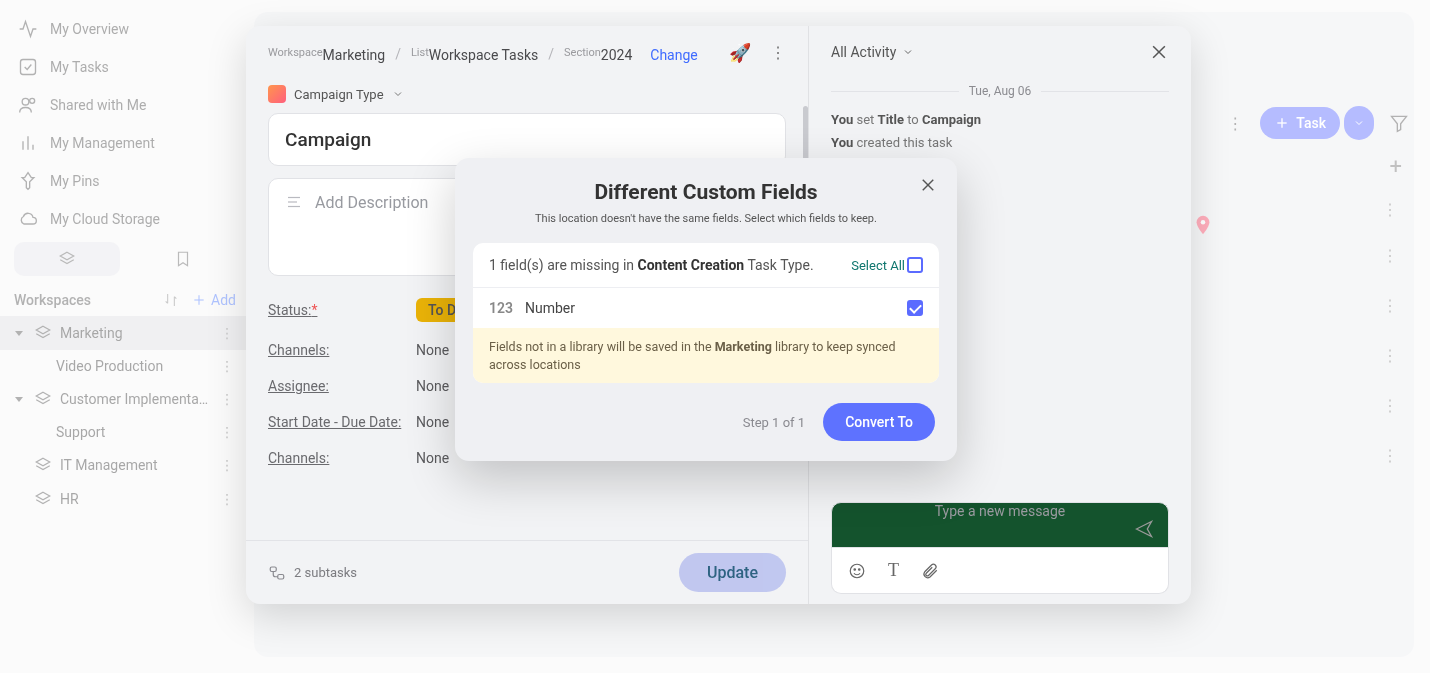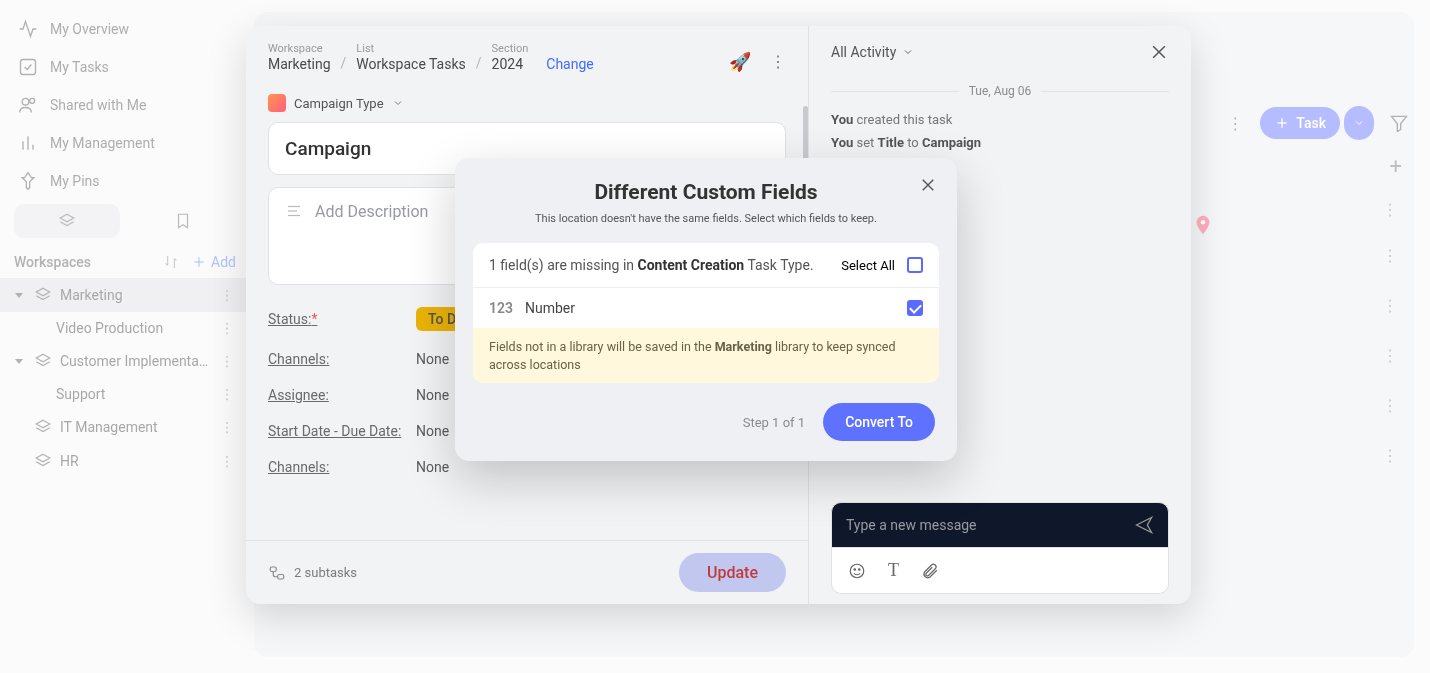--- a/index.html
+++ b/index.html
@@ -37,68 +37,68 @@
   .task-btn-split{background:#5b6bff;color:#fff;width:30px;height:34px;border-radius:20px;display:flex;align-items:center;justify-content:center;margin-left:-6px;}
   .icon-btn{width:30px;height:30px;display:flex;align-items:center;justify-content:center;color:#555;}
   .pin-dot{position:absolute;top:108px;right:200px;width:22px;height:22px;}
   .row-dots{position:absolute;right:28px;width:20px;color:#888;}
   .col-add{position:absolute;right:28px;top:154px;font-size:22px;color:#777;}
 
   
   .drawer{position:absolute;left:246px;top:26px;width:945px;height:578px;background:#f2f3f5;border-radius:14px;box-shadow:0 12px 40px rgba(0,0,0,.15);display:flex;}
   .drawer-left{width:563px;border-right:1px solid #e0e1e4;display:flex;flex-direction:column;}
   .crumbs{display:flex;align-items:flex-end;gap:10px;padding:16px 22px 8px;}
-  .crumb-col{display:flex;flex-direction:column;}
+  .crumb-col{display:flex;flex-direction:row;}
   .crumb-label{font-size:11px;color:#9a9a9e;}
   .crumb-val{font-size:14px;color:#4a4a4d;margin-top:1px;}
   .crumb-val.link{color:#3f6bff;}
   .crumb-sep{color:#b5b5b9;font-size:14px;padding-bottom:1px;}
   .crumb-right{margin-left:auto;display:flex;align-items:center;gap:18px;}
   .rocket{font-size:18px;}
   .drawer-body{padding:10px 22px 0;}
   .type-row{display:flex;align-items:center;gap:8px;font-size:13px;color:#555;margin:4px 0 10px;}
   .type-row .sq{width:18px;height:18px;background:linear-gradient(135deg,#ff954d,#ff5f7e);border-radius:4px;}
   .title-box{background:#fff;border:1px solid #e1e2e6;border-radius:10px;padding:14px 16px;}
   .title-box input{border:none;outline:none;width:100%;font-size:19px;font-weight:500;color:#333;background:transparent;}
   .desc-box{margin-top:12px;background:#fff;border:1px solid #e1e2e6;border-radius:10px;height:98px;padding:14px 16px;display:flex;gap:12px;color:#989aa0;}
   .fields{margin-top:22px;display:flex;flex-direction:column;gap:20px;}
   .field{display:flex;align-items:center;font-size:14px;}
   .field .lab{width:148px;color:#6a6a6e;text-decoration:underline;}
   .field .val{color:#5a5a5d;}
   .status-pill{background:#eab308;border-radius:6px;padding:4px 12px;font-weight:500;color:#555;}
   .req{color:#e55;}
   .drawer-foot{margin-top:auto;border-top:1px solid #e2e3e7;display:flex;align-items:center;padding:12px 22px;gap:10px;}
   .subtasks{display:flex;align-items:center;gap:8px;color:#7c7c80;font-size:13px;}
-  .update-btn{margin-left:auto;background:#b9c0ef;color:#b91c1c;padding:10px 28px;border-radius:22px;font-weight:500;opacity:.85;}
+  .update-btn{margin-left:auto;background:#b9c0ef;color:#0c4a6e;padding:10px 28px;border-radius:22px;font-weight:500;opacity:.85;}
   .scroll-thumb{position:absolute;left:557px;top:80px;width:5px;height:150px;background:#c9cacf;border-radius:3px;}
 
   .drawer-right{flex:1;display:flex;flex-direction:column;}
   .dr-head{display:flex;align-items:center;padding:16px 22px;}
   .dr-head .title{font-size:14px;color:#555;display:flex;align-items:center;gap:6px;}
   .dr-head .close{margin-left:auto;cursor:pointer;}
   .activity{flex:1;padding:0 22px;font-size:13px;color:#777;}
   .date-sep{display:flex;align-items:center;gap:10px;margin:6px 0 14px;}
   .date-sep .line{flex:1;height:1px;background:#e2e3e7;}
   .date-sep .txt{font-size:12px;color:#8b8b90;}
   .act-row{margin-bottom:8px;}
   .act-row b{color:#555;}
   .composer{padding:0 22px 10px;}
-  .composer-box{background:#0f172a;border:1px solid #e1e2e6;border-radius:10px 10px 0 0;height:46px;display:flex;align-items:center;padding:0 14px;font-size:14px;color:#9a9aa0;}
+  .composer-box{background:#14532d;border:1px solid #e1e2e6;border-radius:10px 10px 0 0;height:46px;display:flex;align-items:center;padding:0 14px;font-size:14px;color:#9a9aa0;flex-direction:column;}
   .composer-box .send{margin-left:auto;}
   .composer-tools{background:#fff;border:1px solid #e1e2e6;border-top:none;border-radius:0 0 10px 10px;height:46px;display:flex;align-items:center;gap:22px;padding:0 16px;color:#666;}
 
   
   .dialog{position:absolute;left:455px;top:158px;width:502px;background:#eff0f3;border-radius:14px;box-shadow:0 18px 50px rgba(0,0,0,.2);padding:22px 0 20px;}
   .dialog h2{text-align:center;font-size:21px;font-weight:700;color:#333;}
   .dialog .close-x{position:absolute;right:20px;top:18px;cursor:pointer;color:#555;}
   .dialog .sub{text-align:center;font-size:11px;color:#555;margin-top:8px;}
   .dlg-card{margin:18px 18px 0;background:#fff;border-radius:10px;overflow:hidden;}
   .dlg-row1{display:flex;align-items:center;padding:14px 16px;border-bottom:1px solid #edeef2;font-size:14px;color:#555;}
   .dlg-row1 b{color:#333;}
-  .dlg-row1 .sa{margin-left:auto;display:flex;align-items:center;gap:12px;color:#000000;font-size:13px;}
+  .dlg-row1 .sa{margin-left:auto;display:flex;align-items:center;gap:2px;color:#0f766e;font-size:13px;}
   .chk{width:16px;height:16px;border:2px solid #5b6bff;border-radius:3px;display:inline-block;}
   .chk.on{background:#5b6bff;position:relative;}
   .chk.on::after{content:"";position:absolute;left:3px;top:0px;width:5px;height:9px;border:solid #fff;border-width:0 2px 2px 0;transform:rotate(45deg);}
   .dlg-row2{display:flex;align-items:center;padding:12px 16px;font-size:14px;color:#444;}
   .dlg-row2 .type{color:#888;font-weight:600;margin-right:12px;}
   .dlg-row2 .chk{margin-left:auto;}
   .dlg-note{background:#fff8dd;font-size:12.5px;color:#6b6048;padding:10px 16px;line-height:1.4;}
   .dlg-foot{display:flex;align-items:center;padding:20px 22px 0;}
   .dlg-foot .step{color:#8a8a90;font-size:13px;margin-left:auto;margin-right:18px;}
   .convert-btn{background:#5e72ff;color:#fff;padding:11px 22px;border-radius:22px;font-weight:500;font-size:14px;cursor:pointer;}
@@ -142,20 +142,26 @@
           <line x1="18" y1="20" x2="18" y2="14"></line>
         </svg>
       <span>My Management</span>
     </div>
     <div class="nav-item">
       <svg viewBox="0 0 24 24">
           <path d="M12 2l4 6h3l-5 5v7l-2 2-2-2v-7L5 8h3z"></path>
         </svg>
       <span>My Pins</span>
     </div>
+    <div class="nav-item">
+      <svg viewBox="0 0 24 24">
+          <path d="M18 18a4 4 0 0 0 0-8 6 6 0 0 0-11.5-1A5 5 0 0 0 7 18z"></path>
+        </svg>
+      <span>My Cloud Storage</span>
+    </div>
 
     <div class="pill-bar">
       <div class="pill active">
           <svg viewBox="0 0 24 24">
             <polygon points="12 3 21 8 12 13 3 8 12 3"></polygon>
             <polyline points="3 13 12 18 21 13"></polyline>
           </svg>
         </div>
       <div class="pill">
           <svg viewBox="0 0 24 24">
@@ -380,22 +386,22 @@
             <line x1="19" y1="5" x2="5" y2="19"></line>
           </svg>
       </div>
     </div>
     <div class="activity">
       <div class="date-sep">
           <span class="line"></span>
           <span class="txt">Tue, Aug 06</span>
           <span class="line"></span>
         </div>
+      <div class="act-row"><b>You</b><span> set </span><b>Title</b><span> to </span><b>Campaign</b></div>
       <div class="act-row"><b>You</b><span> created this task</span></div>
-      <div class="act-row"><b>You</b><span> set </span><b>Title</b><span> to </span><b>Campaign</b></div>
     </div>
     <div class="composer">
       <div class="composer-box">
         <span>Type a new message</span>
         <span class="send">
           <svg viewBox="0 0 24 24" width="20" height="20" style="stroke:#999;fill:none;stroke-width:1.6">
               <path d="M3 12l18-9-5 9 5 9z"></path>
             </svg>
         </span>
       </div>

